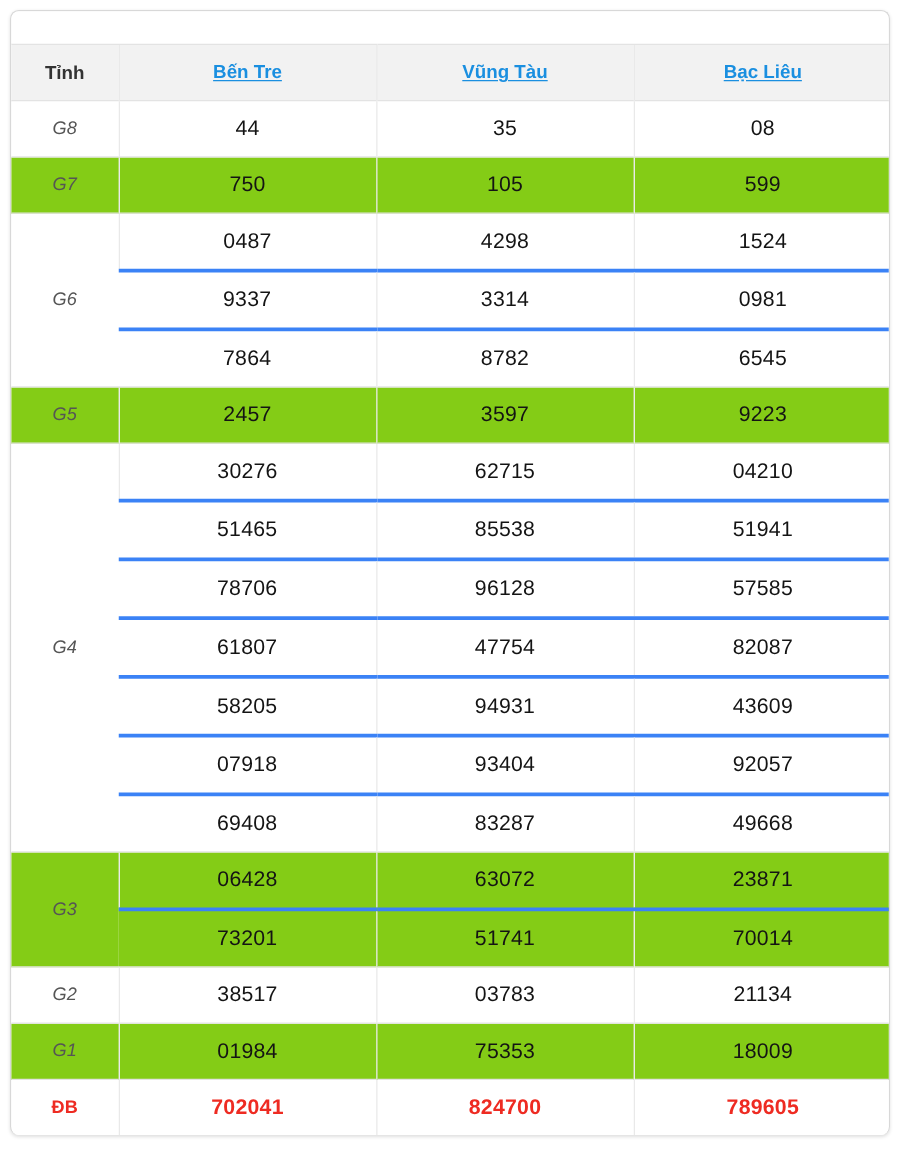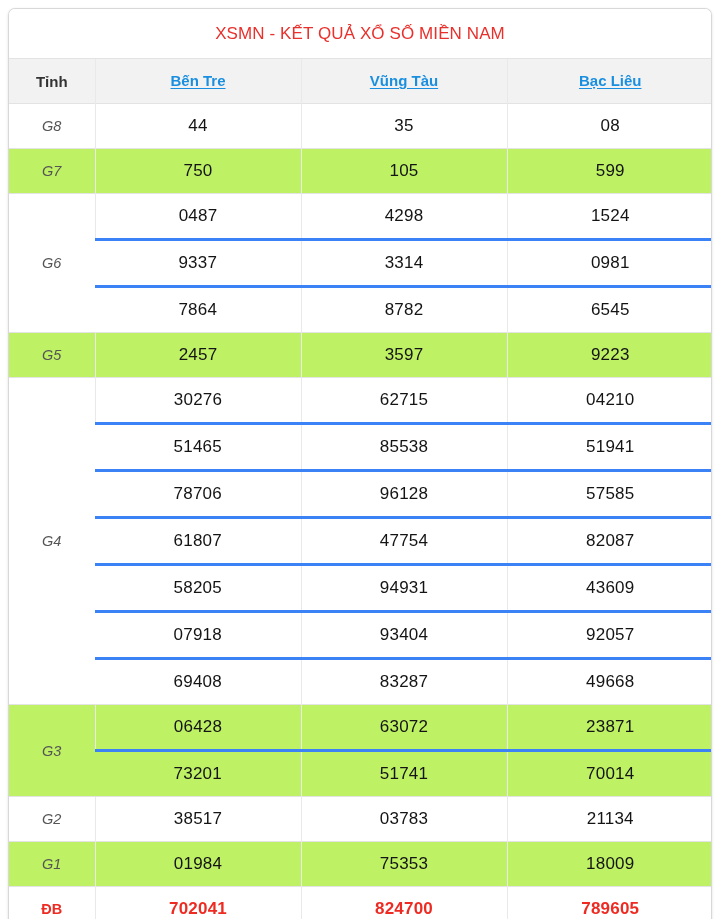--- a/index.html
+++ b/index.html
@@ -120,21 +120,21 @@
 
   
   td.num {
     color: #141414;
     font-size: 17px;
     font-weight: normal;
     letter-spacing: 0.2px;
   }
 
   
-  tr.shaded > td { background: #bef264; }
+  tr.shaded > td { background: #84cc16; }
   tr.plain  > td { background: #ffffff; }
 
   
   tr.cont > td { border-top: 3px solid #3b82f6; }
 
   
   td.db-label {
     color: #ee2b22;
     font-size: 14.5px;
     font-weight: bold;
@@ -147,21 +147,20 @@
   }
   tr.db > td { border-top: 1px solid #e3e3e3; }
 </style>
 </head>
 <body>
 
 <div class="page">
   <div class="card">
 
     <div class="header">
-      <div class="title">XSMN - KẾT QUẢ XỔ SỐ MIỀN NAM</div>
     </div>
 
     <table class="results">
       <colgroup>
         <col class="c-label">
         <col class="c-prov">
         <col class="c-prov">
         <col class="c-prov">
       </colgroup>
       <thead>

